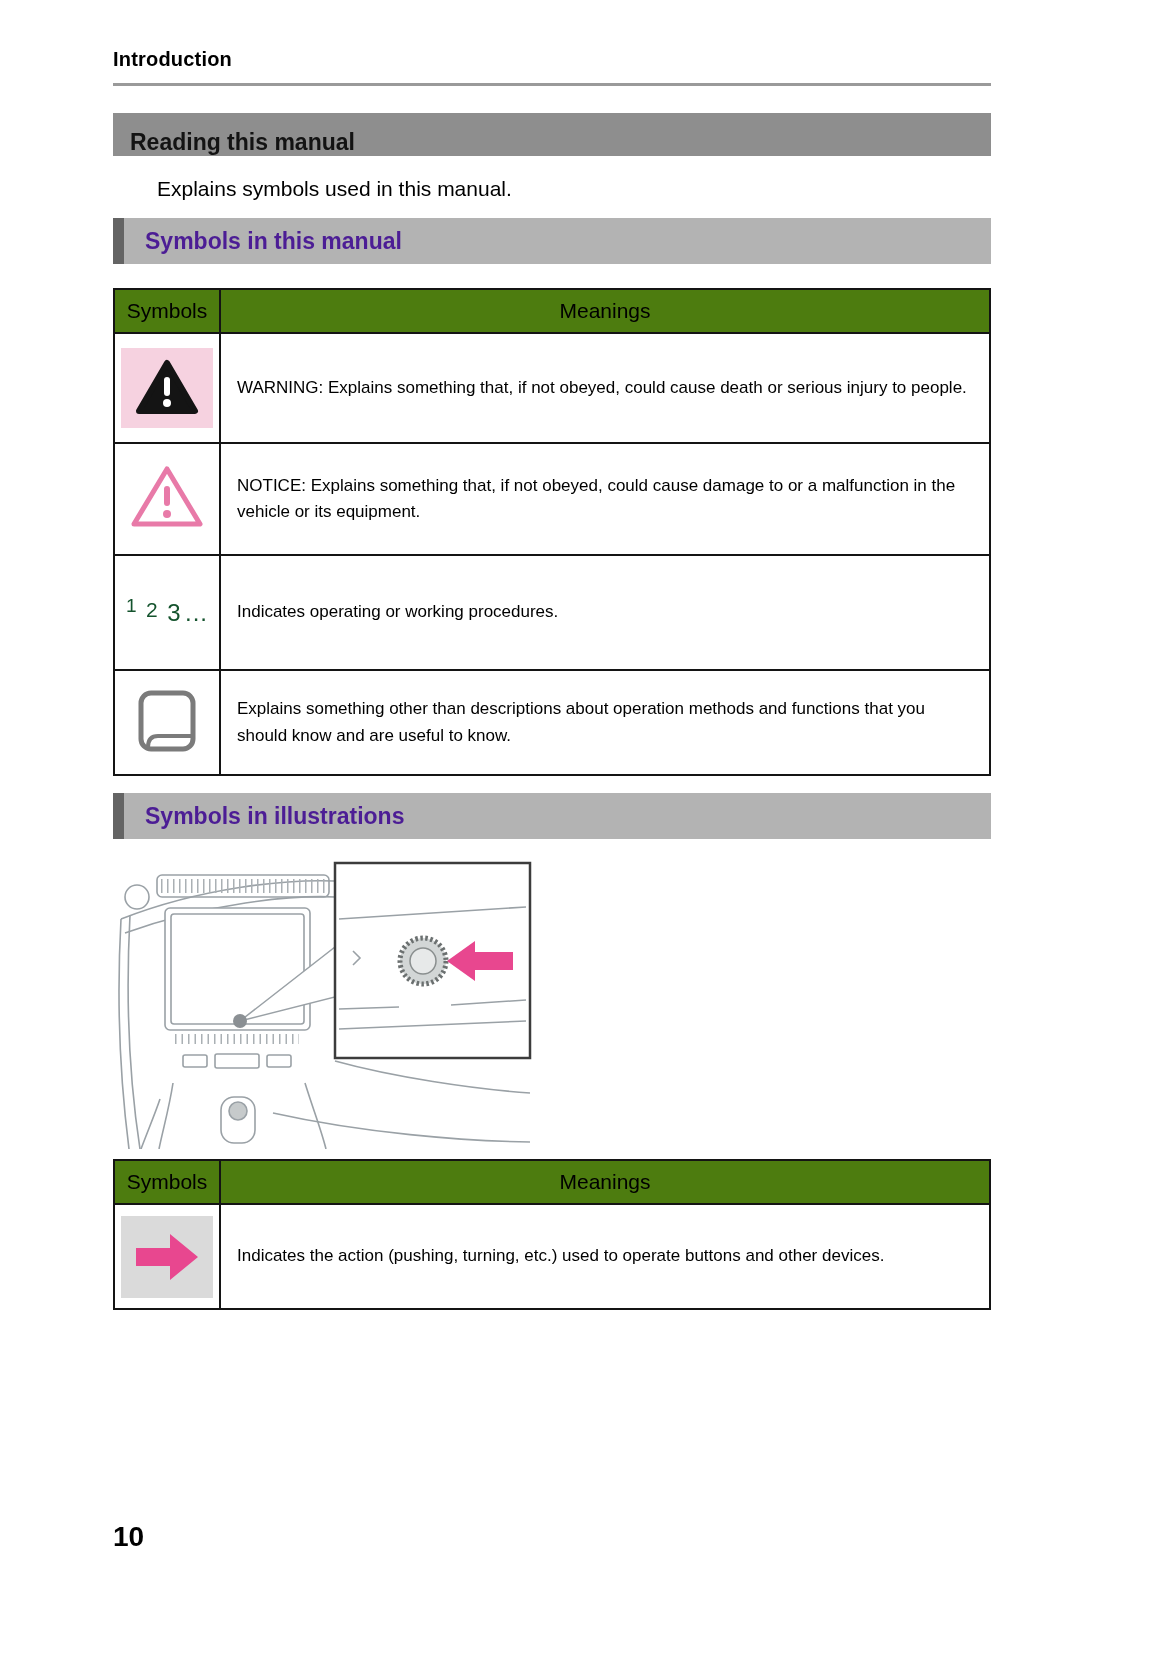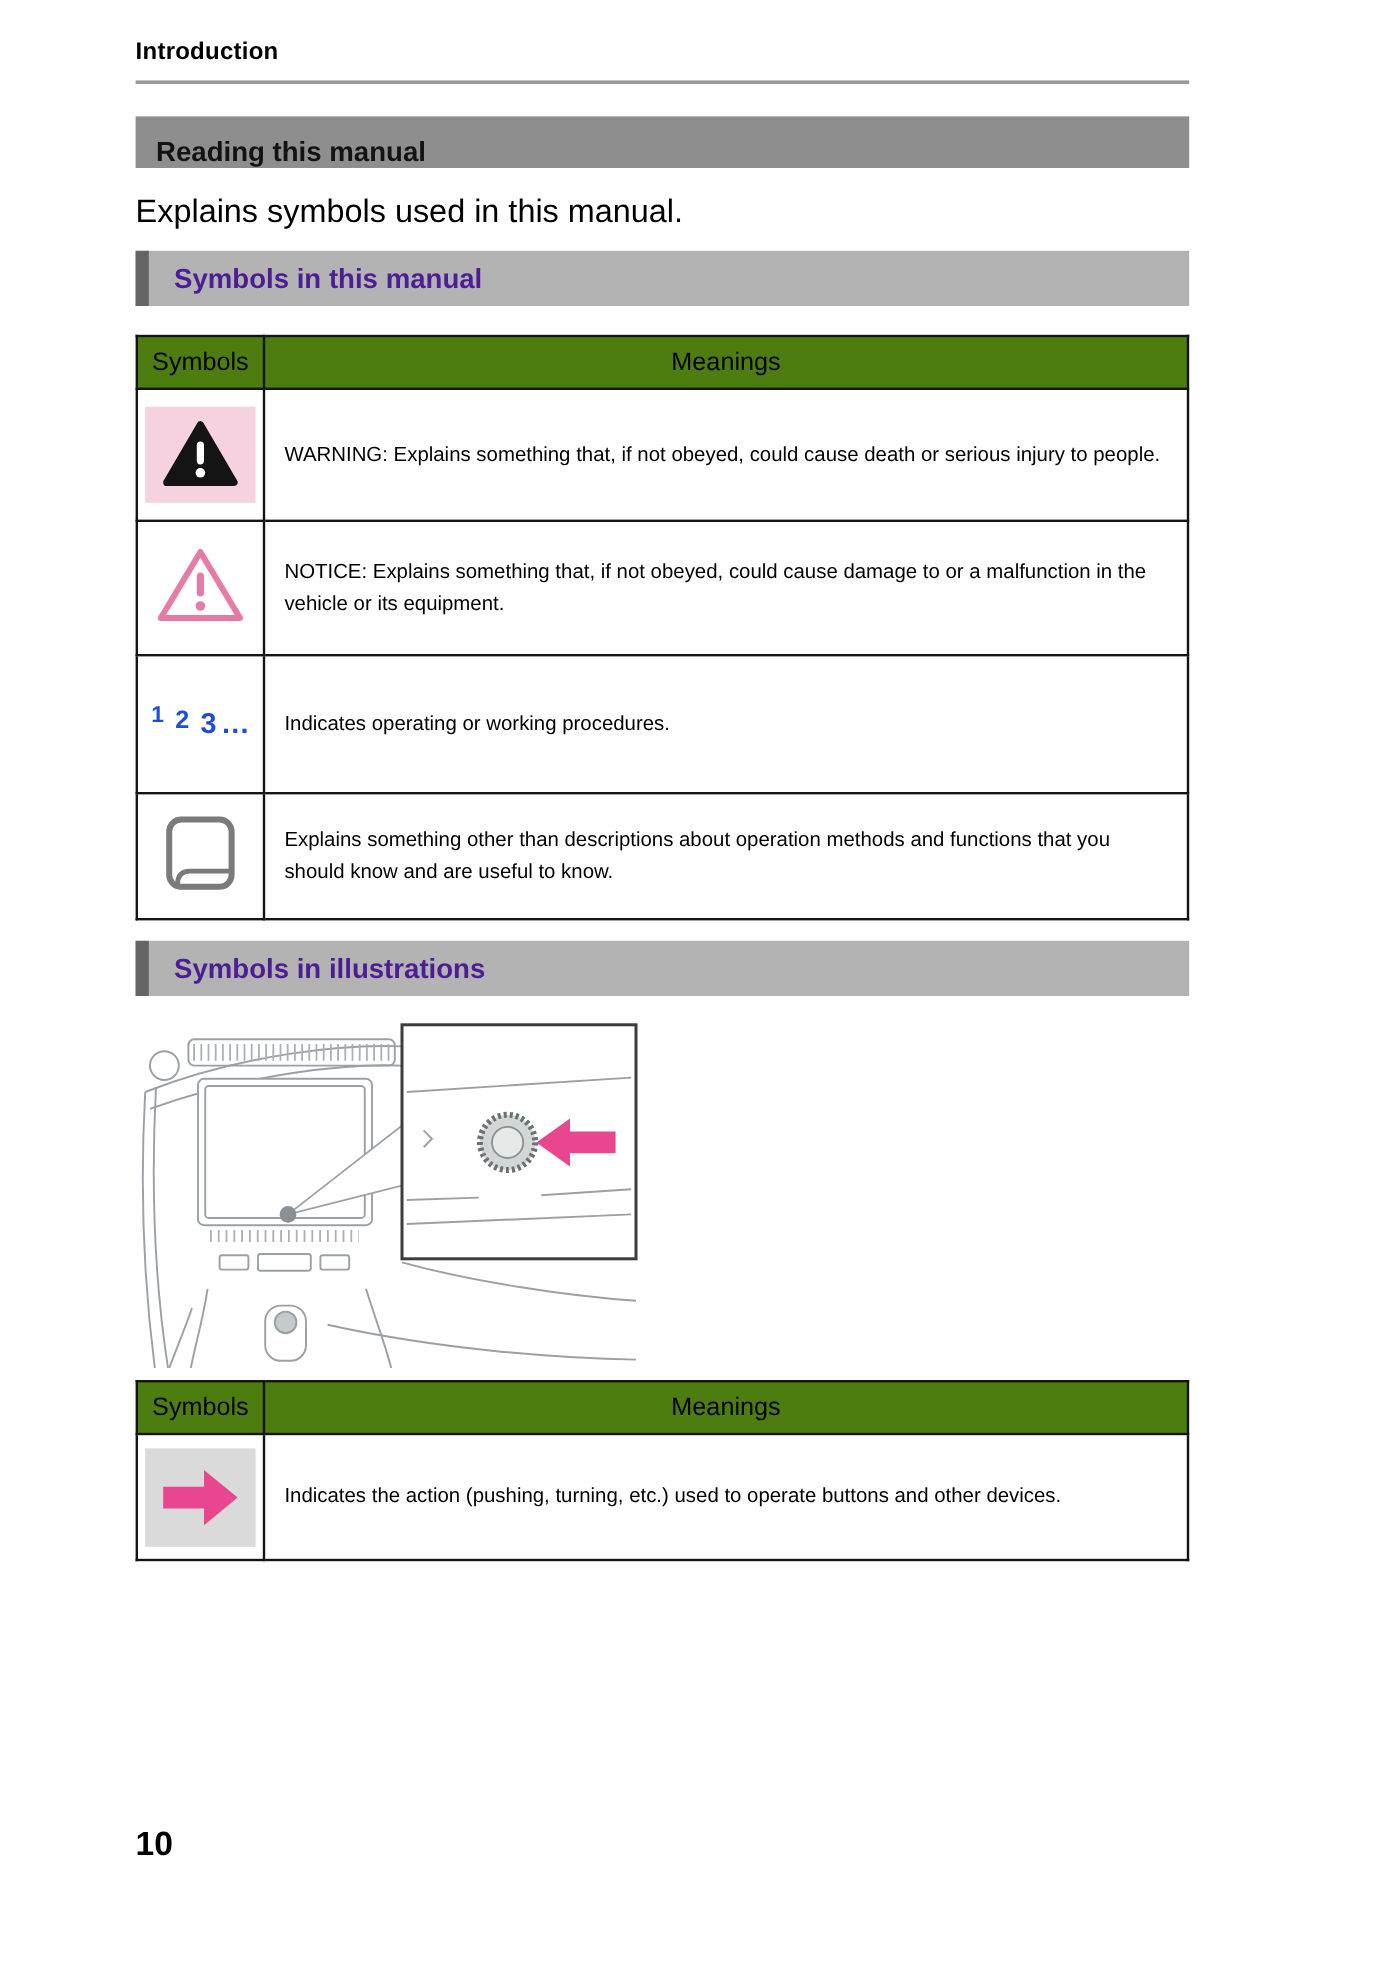--- a/index.html
+++ b/index.html
@@ -1,46 +1,46 @@
 <!DOCTYPE html>
 <html><head>
 <meta charset="utf-8">
 <style>
   * { margin:0; padding:0; box-sizing:border-box; }
   html,body { background:#ffffff; }
   body { font-family:"Liberation Sans", sans-serif; color:#000; }
 
   .page { position:relative; width:1165px; height:1653px; background:#fff; overflow:hidden; }
-  .content { position:absolute; left:113px; top:0; width:878px; }
+  .content { position:absolute; left:113px; top:16px; width:878px; }
 
   .doc-header { padding-top:32px; }
   .doc-header .title { font-size:20px; font-weight:bold; letter-spacing:.2px; }
   .doc-header .rule { margin-top:12px; height:3px; background:#9a9a9a; }
 
   .banner { margin-top:27px; height:43px; background:#8e8e8e; display:flex; align-items:flex-end;
             padding-left:17px; font-size:23px; font-weight:bold; color:#131313; }
 
-  .intro { margin-top:21px; font-size:27px; }
+  .intro { margin-top:21px; font-size:21px;margin-left:44px; }
 
   .sec-header { margin-top:17px; height:46px; background:#b3b3b3; border-left:11px solid #646464;
                 display:flex; align-items:center; padding-left:21px; font-size:23px; font-weight:bold; color:#4c1d95; }
 
   table.sym { width:100%; border-collapse:collapse; table-layout:fixed; }
   table.sym.t1 { margin-top:24px; }
   table.sym.t2 { margin-top:10px; }
   table.sym th, table.sym td { border:2px solid #141414; }
   table.sym th { height:44px; background:#4d7c0f; font-weight:normal; font-size:21px; text-align:center; }
   .symcell { text-align:center; vertical-align:middle; }
   .meancell { font-size:17px; line-height:1.55; padding:12px 16px; vertical-align:middle; }
   tr.r1 { height:110px; } tr.r2 { height:112px; } tr.r3 { height:115px; } tr.r4 { height:105px; } tr.r5 { height:105px; }
 
   .warn-chip { width:92px; height:80px; background:#f6d2e0; display:flex; align-items:center; justify-content:center; margin:0 auto; }
   .arrow-chip { width:92px; height:82px; background:#dadada; display:flex; align-items:center; justify-content:center; margin:0 auto; }
 
-  .steps { color:#1d4ed8; font-weight:bold; white-space:nowrap; }
+  .steps { color:#14532d; font-weight:normal; white-space:nowrap; }
   .steps span { display:inline-block; }
   .steps .s1 { font-size:19px; transform:translateY(-9px); }
   .steps .s2 { font-size:21px; transform:translateY(-4px); margin-left:5px; }
   .steps .s3 { font-size:24px; margin-left:5px; }
   .steps .dots { font-size:24px; letter-spacing:1px; }
 
   .illustration { margin-top:22px; width:419px; height:288px; }
 
   .page-number { position:absolute; left:113px; bottom:100px; font-size:28px; font-weight:bold; }
 </style>

